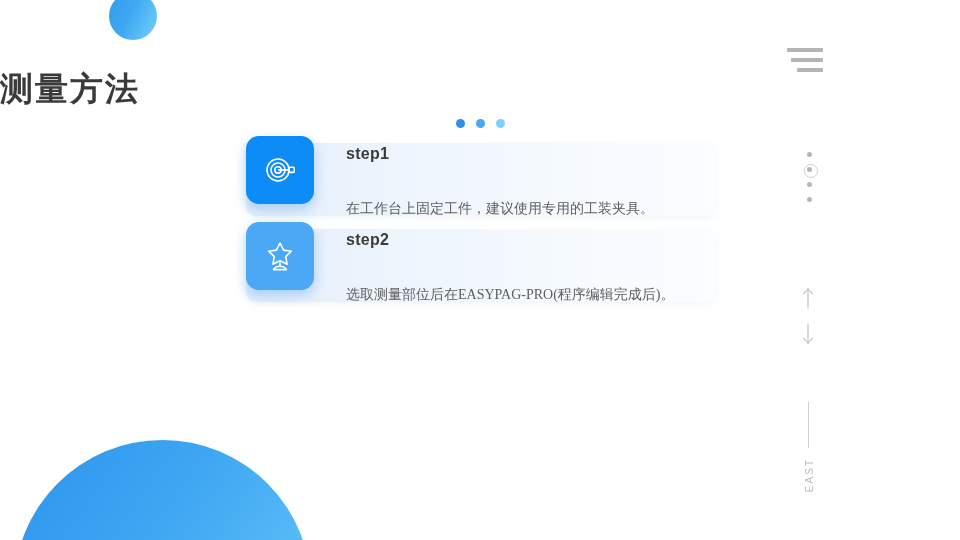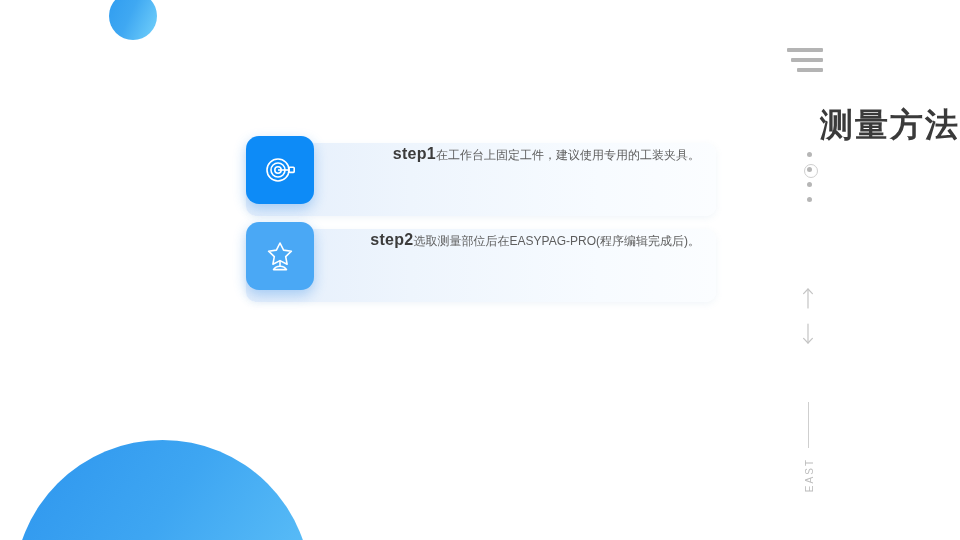--- a/index.html
+++ b/index.html
@@ -64,22 +64,21 @@
   .hamburger span:nth-child(1) { width: 36px; }
   .hamburger span:nth-child(2) { width: 32px; }
   .hamburger span:nth-child(3) { width: 26px; }
 
   
   .heading-wrap {
     position: absolute;
     left: 0;
     right: 0;
     top: 66px;
-    text-align: right;
-    margin-top: 36px;
+    text-align: left;
   }
   .page-title {
     font-size: 33px;
     font-weight: bold;
     color: #3a3a3a;
     letter-spacing: 2px;
     line-height: 46px;
   }
   .dots-row {
     margin-top: 7px;
@@ -124,36 +123,37 @@
     align-items: center;
     justify-content: center;
     box-shadow: 0 5px 13px rgba(32, 130, 230, 0.33);
   }
   .step-icon svg { display: block; }
 
   .step-body {
     padding-left: 100px;
     padding-right: 16px;
     display: flex;
-    flex-direction: row;
-    justify-content: flex-end;
+    flex-direction: column;
+    justify-content: space-between;
     width: 100%;
   }
   .step-title {
     font-size: 16px;
     font-weight: bold;
     color: #3c3c3c;
     line-height: 22px;
     letter-spacing: 0.3px;
   }
   .step-desc {
     margin-top: 5px;
-    font-size: 12px;
+    font-size: 14px;
     color: #5e5e5e;
     line-height: 15px;
+    font-family: Liberation Serif, serif;
   }
   .step-desc .line2 { display: block; }
 
   
   .rail-dots {
     position: absolute;
     right: 148px;
     top: 152px;
     display: flex;
     flex-direction: column;

